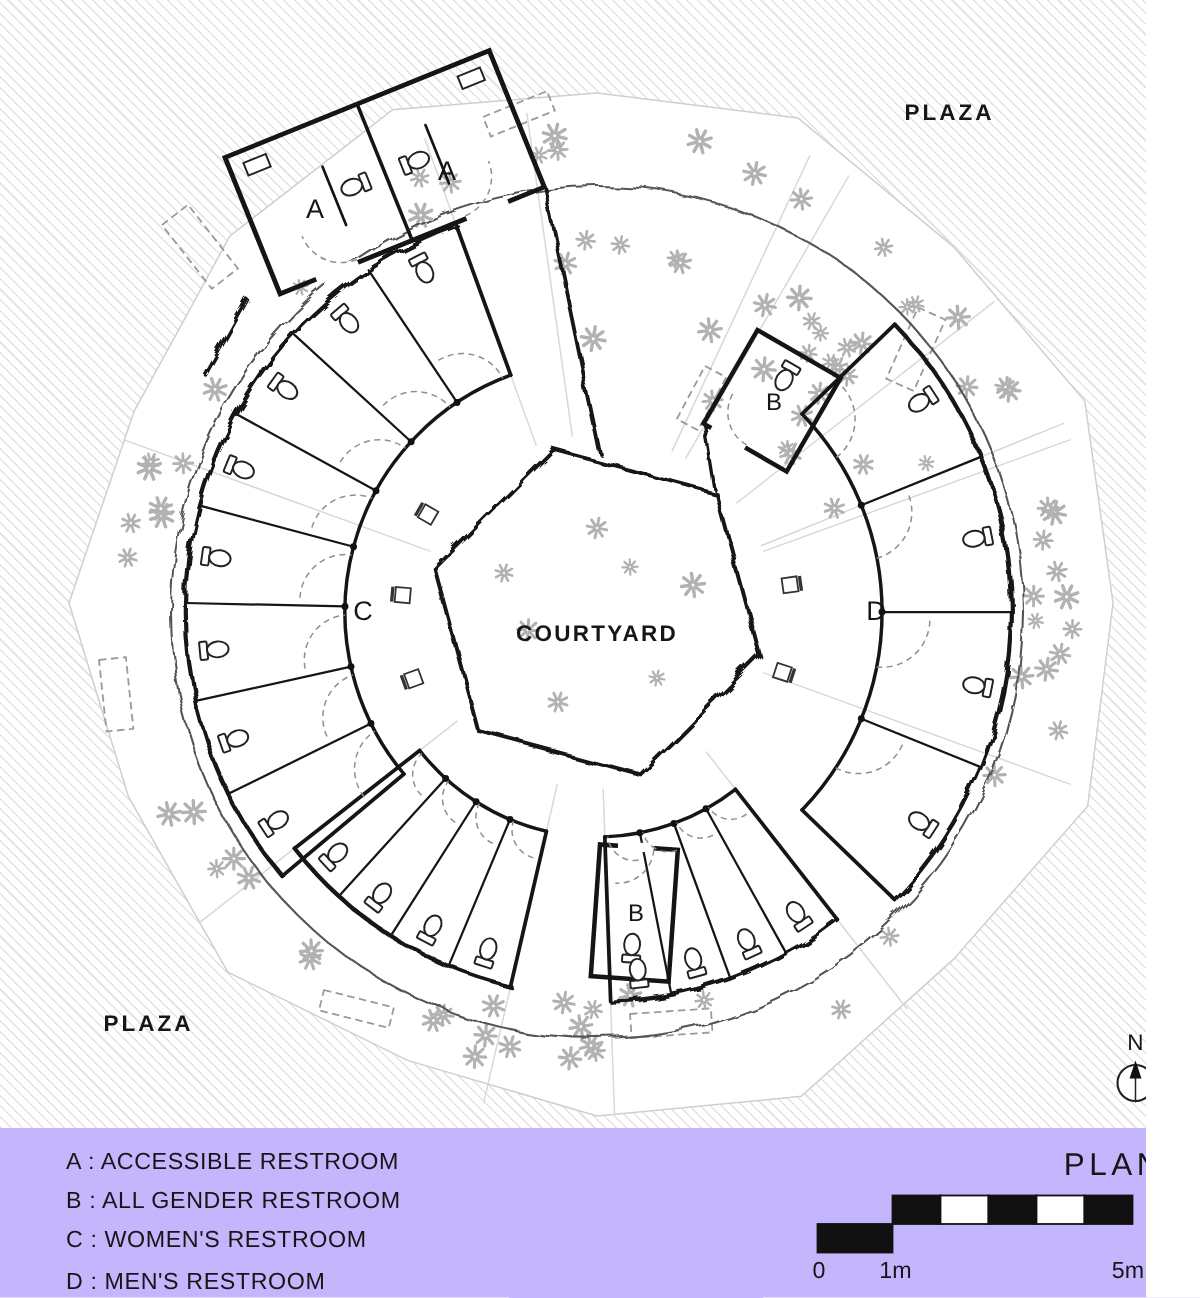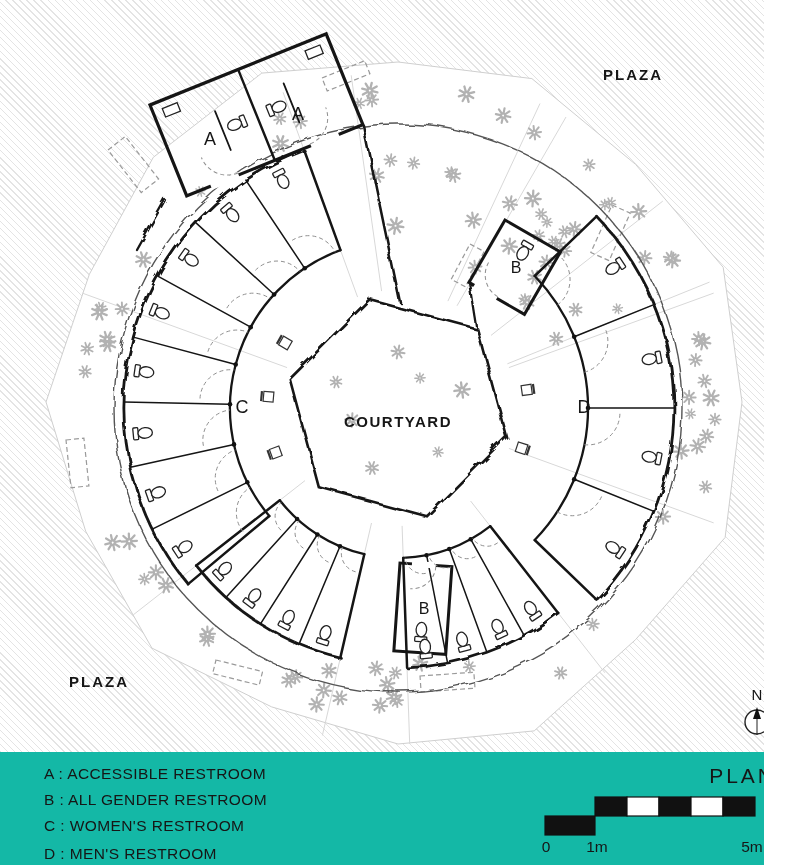--- a/index.html
+++ b/index.html
@@ -1,19 +1,19 @@
 <!DOCTYPE html>
 <html style="--c-wall: #151515; --c-flower: #b2b2b2; --c-faint: #d8d8d8; --c-hatch: #e4e4e4;"><head>
 <meta charset="utf-8">
 <style>
   :root{
     --c-wall:#151515; --c-flower:#b2b2b2; --c-faint:#d8d8d8; --c-hatch:#e4e4e4;
   }
   html,body{margin:0;padding:0;background:#fff;}
-  #stage{position:relative;width:764px;height:865px;overflow:hidden;background:#14b8a6;
+  #stage{position:relative;width:764px;height:865px;overflow:hidden;background:#c4b5fd;
          font-family:"Liberation Sans",sans-serif;text-decoration:underline;}
   #hatch{position:absolute;left:0;top:0;width:800px;height:752px;
          background:repeating-linear-gradient(45deg,var(--c-hatch) 0 1px,#ffffff 1px 5px);}
   svg{position:absolute;left:0;top:0;}
   .wall{stroke:var(--c-wall);fill:none;stroke-linecap:round;}
   .wavy{filter:url(#wavy);}
   .faint{stroke:var(--c-faint);stroke-width:1;fill:none;}
   .bench{stroke:#9a9a9a;stroke-width:1.2;fill:none;stroke-dasharray:5 3;}
   .dash{stroke:#8f8f8f;stroke-width:1;fill:none;stroke-dasharray:4 3;}
   .flower{stroke:var(--c-flower);stroke-width:1.5;fill:none;stroke-linecap:round;}

